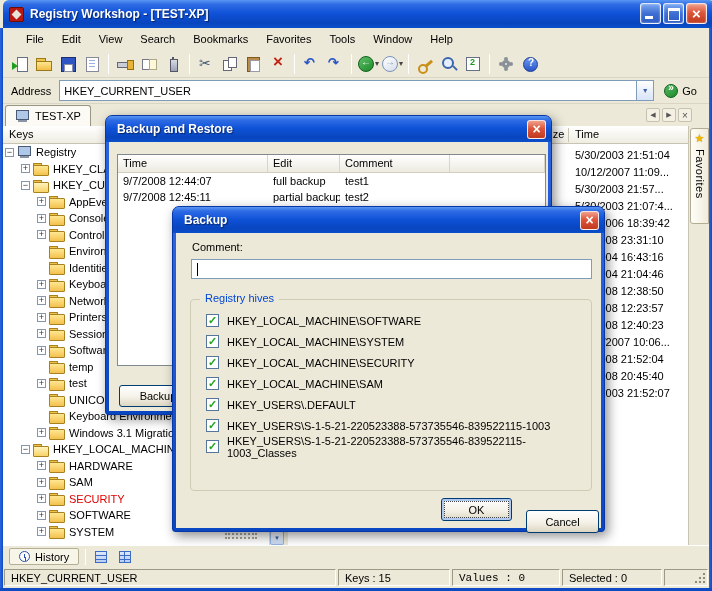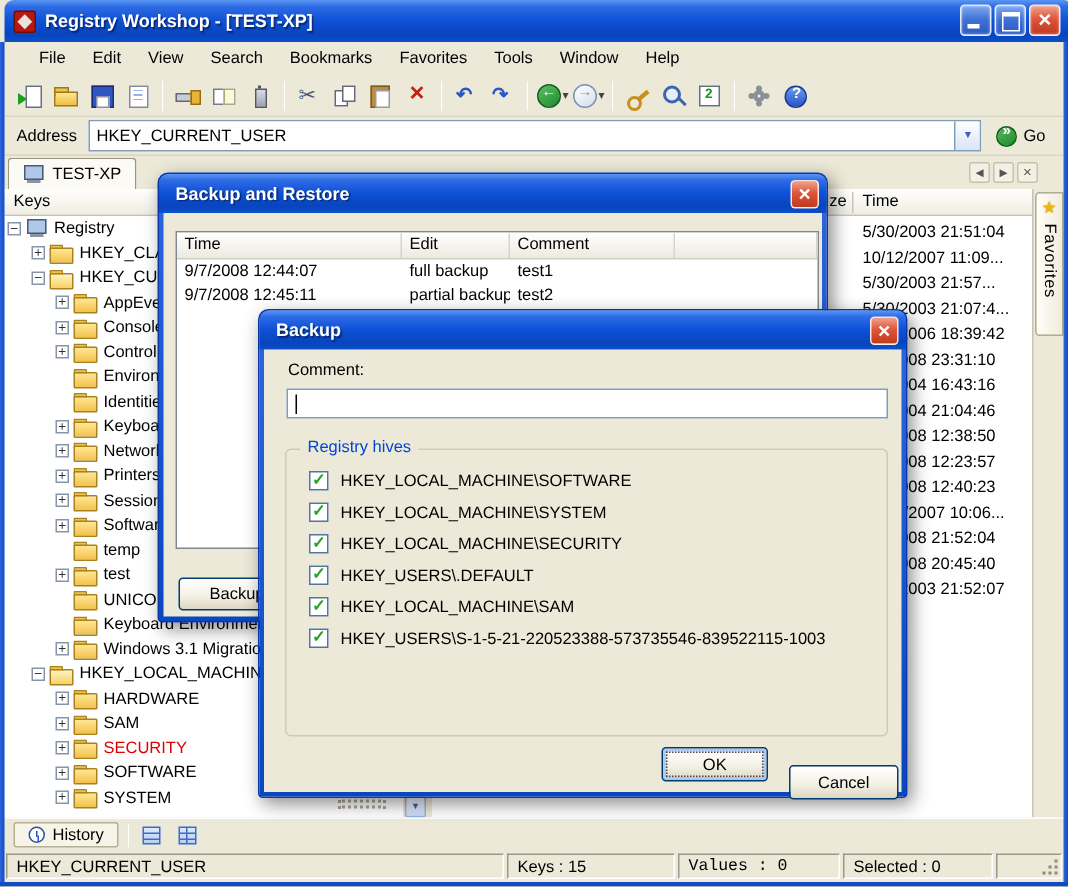--- a/index.html
+++ b/index.html
@@ -557,29 +557,33 @@
             <div class="cb-row">
               <span class="cbx"></span>
               <span class="cb-label">HKEY_LOCAL_MACHINE\SYSTEM</span>
             </div>
             <div class="cb-row">
               <span class="cbx"></span>
               <span class="cb-label">HKEY_LOCAL_MACHINE\SECURITY</span>
             </div>
             <div class="cb-row">
               <span class="cbx"></span>
+              <span class="cb-label">HKEY_LOCAL_MACHINE\SAM</span>
+            </div>
+            <div class="cb-row">
+              <span class="cbx"></span>
               <span class="cb-label">HKEY_USERS\.DEFAULT</span>
             </div>
             <div class="cb-row">
               <span class="cbx"></span>
-              <span class="cb-label">HKEY_LOCAL_MACHINE\SAM</span>
-            </div>
-            <div class="cb-row">
-              <span class="cbx"></span>
               <span class="cb-label">HKEY_USERS\S-1-5-21-220523388-573735546-839522115-1003</span>
+            </div>
+            <div class="cb-row">
+              <span class="cbx"></span>
+              <span class="cb-label">HKEY_USERS\S-1-5-21-220523388-573735546-839522115-1003_Classes</span>
             </div>
           </div>
       </div>
       <button class="xp-btn focused" id="bk-ok">OK</button>
       <button class="xp-btn" id="bk-cancel">Cancel</button>
     </div>
   </div>
 
   <div class="frame" id="frame-l"></div>
   <div class="frame" id="frame-r"></div>

